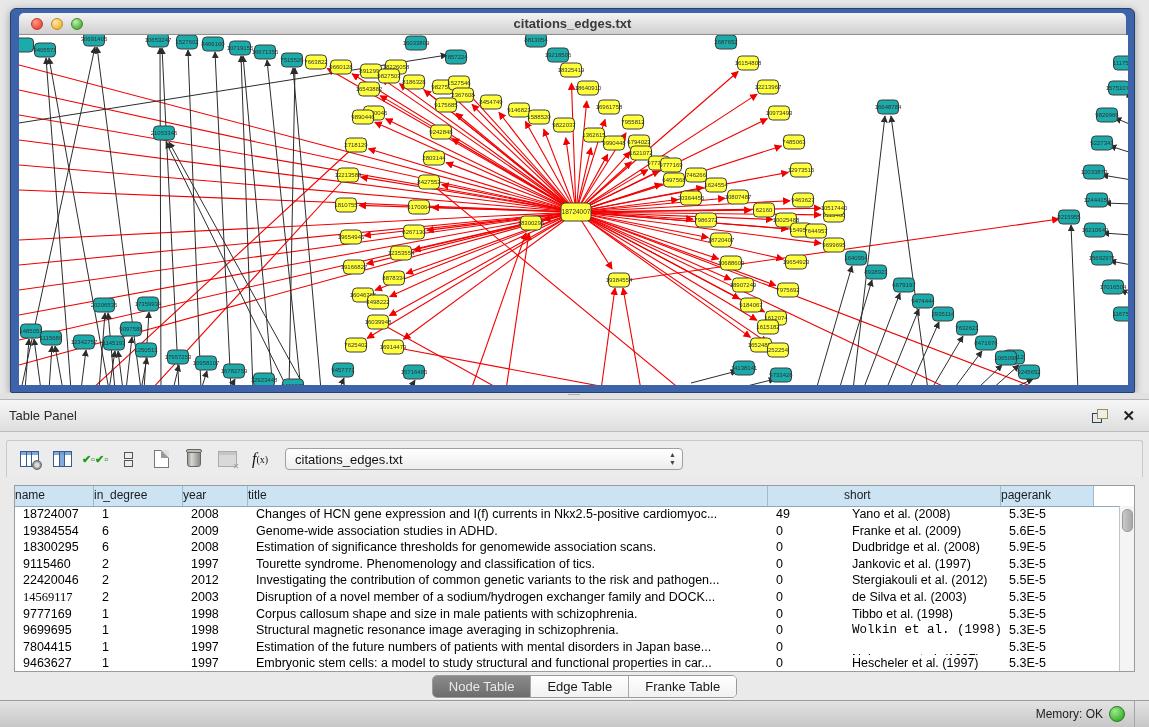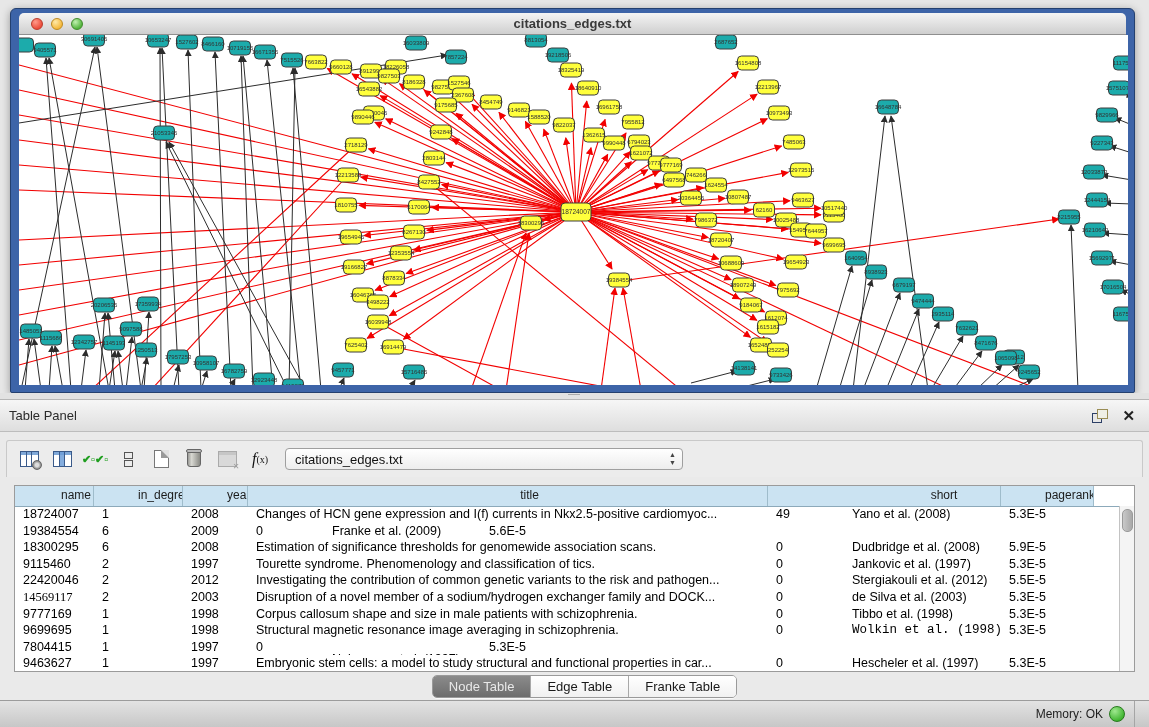--- a/index.html
+++ b/index.html
@@ -70,22 +70,22 @@
   }
   .dd-arrows{position:absolute;right:6px;top:2px;font-size:7px;line-height:8px;color:#444;text-align:center;}
   
   .grid{
     position:absolute;left:14px;top:53px;width:1121px;height:187px;
     background:#ffffff;border:1px solid #9b9b9b;box-sizing:border-box;overflow:hidden;
   }
   .hdr{display:flex;height:20px;background:#cbe3f2;border-bottom:1px solid #8ca9ba;}
   .hdr .cell{
     box-sizing:border-box;border-right:1px solid #9fbccb;
-    font-size:12px;color:#1c1c1c;text-align:center;line-height:19px;
-    overflow:hidden;white-space:nowrap;flex:none;cursor:pointer;padding-left:44px;
+    font-size:12px;color:#1c1c1c;text-align:left;line-height:19px;
+    overflow:hidden;white-space:nowrap;flex:none;cursor:pointer;
   }
   .hdr .hdr-rest{flex:1;background:#ffffff;border-right:none;}
   .sort-tri{color:#2c6a8e;font-size:10px;margin-right:3px;}
   .rows{position:absolute;left:0;top:20px;right:14px;bottom:0;}
   .trow{display:flex;height:16.6px;}
   .trow .cell{
     box-sizing:border-box;flex:none;font-size:12.5px;color:#000;
     line-height:16.5px;white-space:nowrap;overflow:hidden;padding-left:8px;
   }
   .vscroll{
@@ -911,20 +911,21 @@
           <div class="cell" style="width: 65px;">2008</div>
           <div class="cell" style="width: 520px;">Changes of HCN gene expression and I(f) currents in Nkx2.5-positive cardiomyoc...</div>
           <div class="cell" style="width: 76px;">49</div>
           <div class="cell" style="width: 157px;">Yano et al. (2008)</div>
           <div class="cell" style="width: 93px;">5.3E-5</div>
         </div>
         <div class="trow">
           <div class="cell" style="width: 79px;">19384554</div>
           <div class="cell" style="width: 89px;">6</div>
           <div class="cell" style="width: 65px;">2009</div>
+          <div class="cell" style="width: 520px;">Genome-wide association studies in ADHD.</div>
           <div class="cell" style="width: 76px;">0</div>
           <div class="cell" style="width: 157px;">Franke et al. (2009)</div>
           <div class="cell" style="width: 93px;">5.6E-5</div>
         </div>
         <div class="trow">
           <div class="cell" style="width: 79px;">18300295</div>
           <div class="cell" style="width: 89px;">6</div>
           <div class="cell" style="width: 65px;">2008</div>
           <div class="cell" style="width: 520px;">Estimation of significance thresholds for genomewide association scans.</div>
           <div class="cell" style="width: 76px;">0</div>
@@ -973,20 +974,21 @@
           <div class="cell" style="width: 65px;">1998</div>
           <div class="cell" style="width: 520px;">Structural magnetic resonance image averaging in schizophrenia.</div>
           <div class="cell" style="width: 76px;">0</div>
           <div class="cell" style="width: 157px; font-family: Liberation Mono, monospace;">Wolkin et al. (1998)</div>
           <div class="cell" style="width: 93px;">5.3E-5</div>
         </div>
         <div class="trow">
           <div class="cell" style="width: 79px;">7804415</div>
           <div class="cell" style="width: 89px;">1</div>
           <div class="cell" style="width: 65px;">1997</div>
+          <div class="cell" style="width: 520px;">Estimation of the future numbers of patients with mental disorders in Japan base...</div>
           <div class="cell" style="width: 76px;">0</div>
           <div class="cell" style="width: 157px; margin-top: 12px;">Nakamura et al. (1997)</div>
           <div class="cell" style="width: 93px;">5.3E-5</div>
         </div>
         <div class="trow">
           <div class="cell" style="width: 79px;">9463627</div>
           <div class="cell" style="width: 89px;">1</div>
           <div class="cell" style="width: 65px;">1997</div>
           <div class="cell" style="width: 520px;">Embryonic stem cells: a model to study structural and functional properties in car...</div>
           <div class="cell" style="width: 76px;">0</div>

